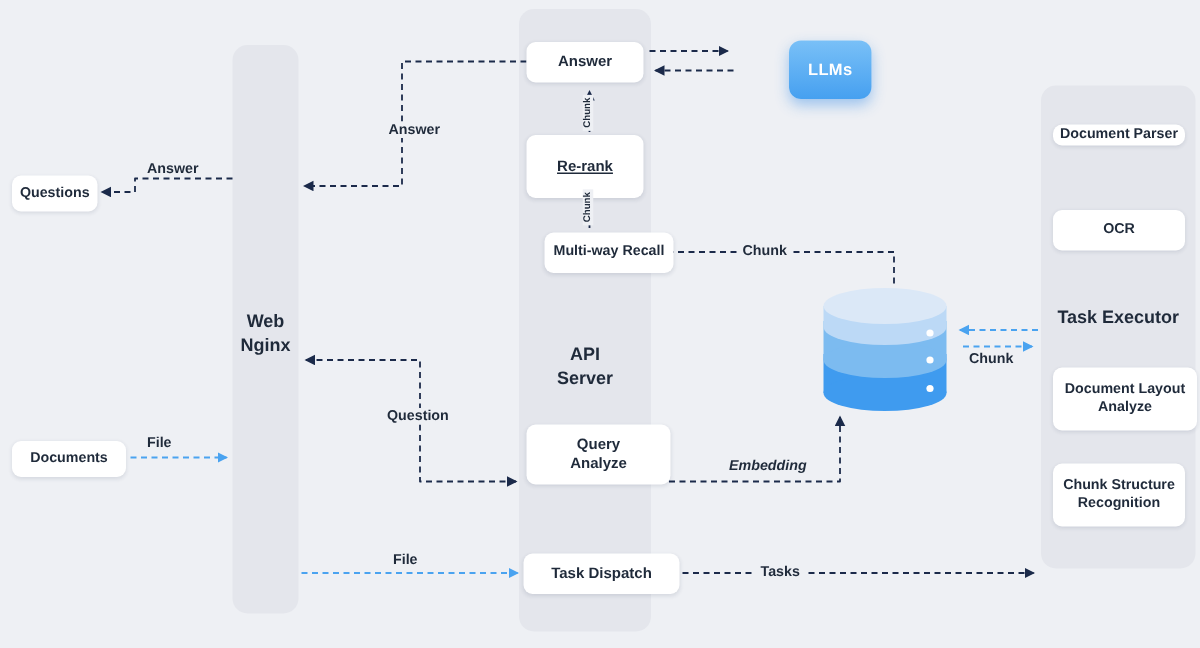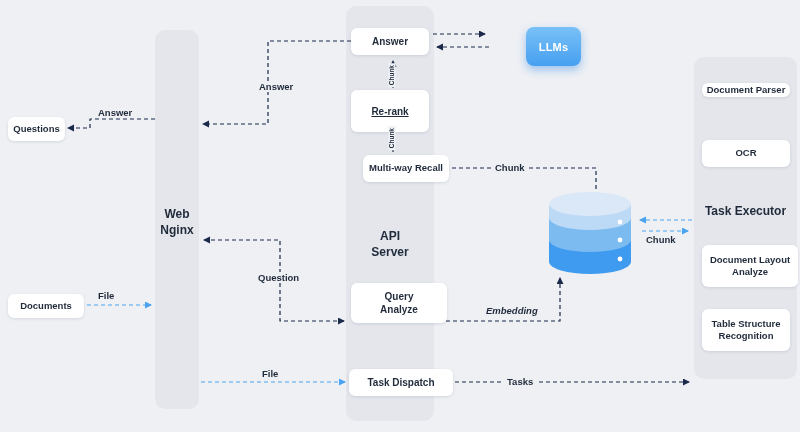--- a/index.html
+++ b/index.html
@@ -137,21 +137,21 @@
     <span>Document Parser</span>
   </div>
   <div class="node small" style="left:702px;top:140px;width:88px;height:27px;">
     <span>OCR</span>
   </div>
   <div class="node small" style="left:702px;top:245px;width:96px;height:42px;">
     <span>Document Layout</span>
     <span>Analyze</span>
   </div>
   <div class="node small" style="left:702px;top:309px;width:88px;height:42px;">
-    <span>Table Structure</span>
+    <span>Chunk Structure</span>
     <span>Recognition</span>
   </div>
 
   <div class="edge-label" style="left:98px;top:107px;">Answer</div>
   <div class="edge-label masked" style="left:256px;top:81px;">Answer</div>
   <div class="edge-label masked" style="left:255px;top:272px;">Question</div>
   <div class="edge-label" style="left:98px;top:290px;">File</div>
   <div class="edge-label" style="left:262px;top:368px;">File</div>
   <div class="edge-label masked" style="left:492px;top:162px;">Chunk</div>
   <div class="edge-label masked" style="left:484px;top:305px;">Keyword &amp;</div>

